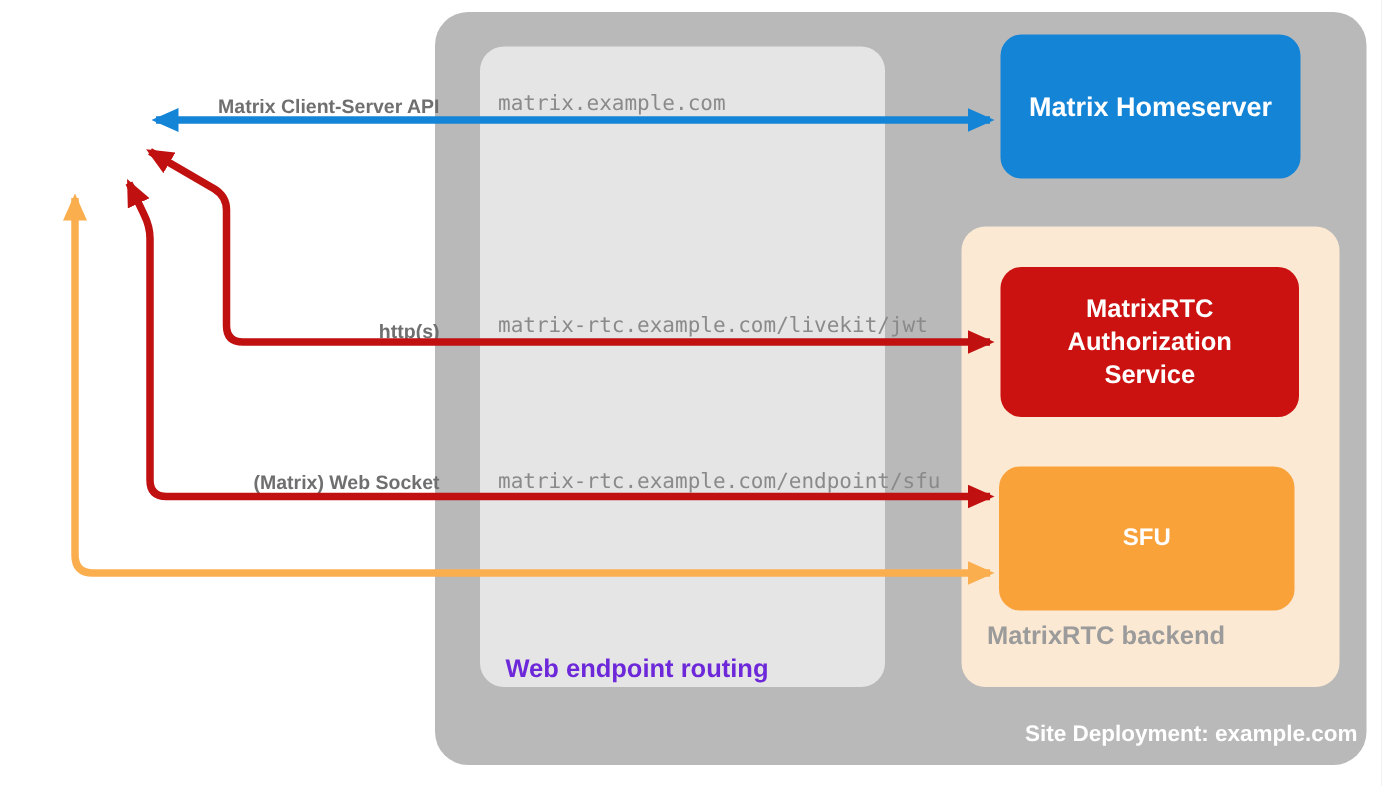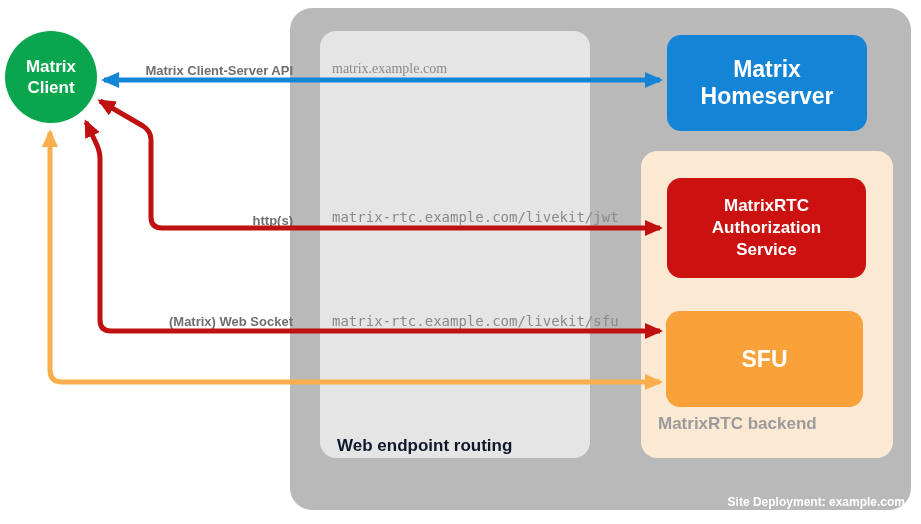--- a/index.html
+++ b/index.html
@@ -34,33 +34,32 @@
     position: absolute;
     left: 641px; top: 151px;
     width: 252px; height: 307px;
     background: #fce9d3;
     border-radius: 16px;
   }
   .panel-label {
     position: absolute;
     font-size: 17px;
     font-weight: bold;
-    color: #0f172a;
+    color: #6d28d9;
     white-space: nowrap;
   }
   #routing-label { left: 337px; top: 436px; }
   #backend-label { left: 658px; top: 414px; color: #9b9b9b; }
   .site-title {
     position: absolute;
     right: 16px; top: 481px;
-    font-size: 12px;
+    font-size: 15px;
     font-weight: bold;
     color: #ffffff;
     white-space: nowrap;
-    margin-top: 14px;
   }
   
   .node {
     position: absolute;
     display: flex;
     align-items: center;
     justify-content: center;
     text-align: center;
     color: #ffffff;
     font-weight: bold;
@@ -69,41 +68,41 @@
   .node-client {
     left: 5px; top: 31px;
     width: 92px; height: 92px;
     border-radius: 50%;
     background: #0aa64e;
     font-size: 17px;
     line-height: 1.25;
     padding: 0 14px;
   }
   .node-homeserver {
-    left: 667px; top: 35px;
+    left: 667px; top: 23px;
     width: 200px; height: 96px;
     border-radius: 14px;
     background: #1484d6;
-    font-size: 23px;
+    font-size: 18px;
   }
   .node-auth {
     left: 667px; top: 178px;
     width: 199px; height: 100px;
     border-radius: 14px;
     background: #cc1111;
     font-size: 17px;
     line-height: 1.3;
     padding: 0 28px;
   }
   .node-sfu {
     left: 666px; top: 311px;
     width: 197px; height: 96px;
     border-radius: 14px;
     background: #f9a23a;
-    font-size: 23px;
+    font-size: 16px;
   }
   
   .conn-label {
     position: absolute;
     right: 628px;
     font-size: 13px;
     font-weight: bold;
     color: #6f6f6f;
     white-space: nowrap;
     text-align: right;
@@ -113,21 +112,21 @@
   #lbl-ws { top: 314px; }
   #lbl-webrtc { top: 364px; }
   .endpoint-url {
     position: absolute;
     left: 332px;
     font-family: "DejaVu Sans Mono", monospace;
     font-size: 14px;
     color: #8a8a8a;
     white-space: nowrap;
   }
-  #url-hs { top: 61px; font-family: Liberation Serif, serif; }
+  #url-hs { top: 61px; }
   #url-jwt { top: 209px; text-align: right; }
   #url-sfu { top: 313px; }
   
   #arrows {
     position: absolute;
     left: 0; top: 0;
     width: 921px; height: 524px;
     pointer-events: none;
   }
   #arrows path.link { fill: none; stroke-width: 5; }
@@ -143,37 +142,34 @@
 
   <div class="backend-panel"></div>
 
   <div class="panel-label" id="routing-label">Web endpoint routing</div>
   <div class="panel-label" id="backend-label">MatrixRTC backend</div>
 
   <div class="site-title">Site Deployment: example.com</div>
 
   <div class="endpoint-url" id="url-hs">matrix.example.com</div>
   <div class="endpoint-url" id="url-jwt">matrix-rtc.example.com/livekit/jwt</div>
-  <div class="endpoint-url" id="url-sfu">matrix-rtc.example.com/livekit/sfu</div>
+  <div class="endpoint-url" id="url-sfu">matrix-rtc.example.com/endpoint/sfu</div>
 
   <div class="conn-label" id="lbl-api">Matrix Client-Server API</div>
   <div class="conn-label" id="lbl-https">http(s)</div>
   <div class="conn-label" id="lbl-ws">(Matrix) Web Socket</div>
 
   <div class="node node-homeserver">
     <span>Matrix Homeserver</span>
   </div>
   <div class="node node-auth">
     <span>MatrixRTC Authorization Service</span>
   </div>
   <div class="node node-sfu">
     <span>SFU</span>
-  </div>
-  <div class="node node-client">
-    <span>Matrix Client</span>
   </div>
 
   <svg id="arrows" viewBox="0 0 921 524" xmlns="http://www.w3.org/2000/svg">
     <defs>
       <marker id="ah-blue" viewBox="0 0 18 16" refX="15" refY="8" markerWidth="18" markerHeight="16" markerUnits="userSpaceOnUse" orient="auto-start-reverse">
         <path d="M0,0 L18,8 L0,16 Z" fill="#1484d6"></path>
       </marker>
       <marker id="ah-red" viewBox="0 0 18 16" refX="15" refY="8" markerWidth="18" markerHeight="16" markerUnits="userSpaceOnUse" orient="auto-start-reverse">
         <path d="M0,0 L18,8 L0,16 Z" fill="#c01010"></path>
       </marker>

